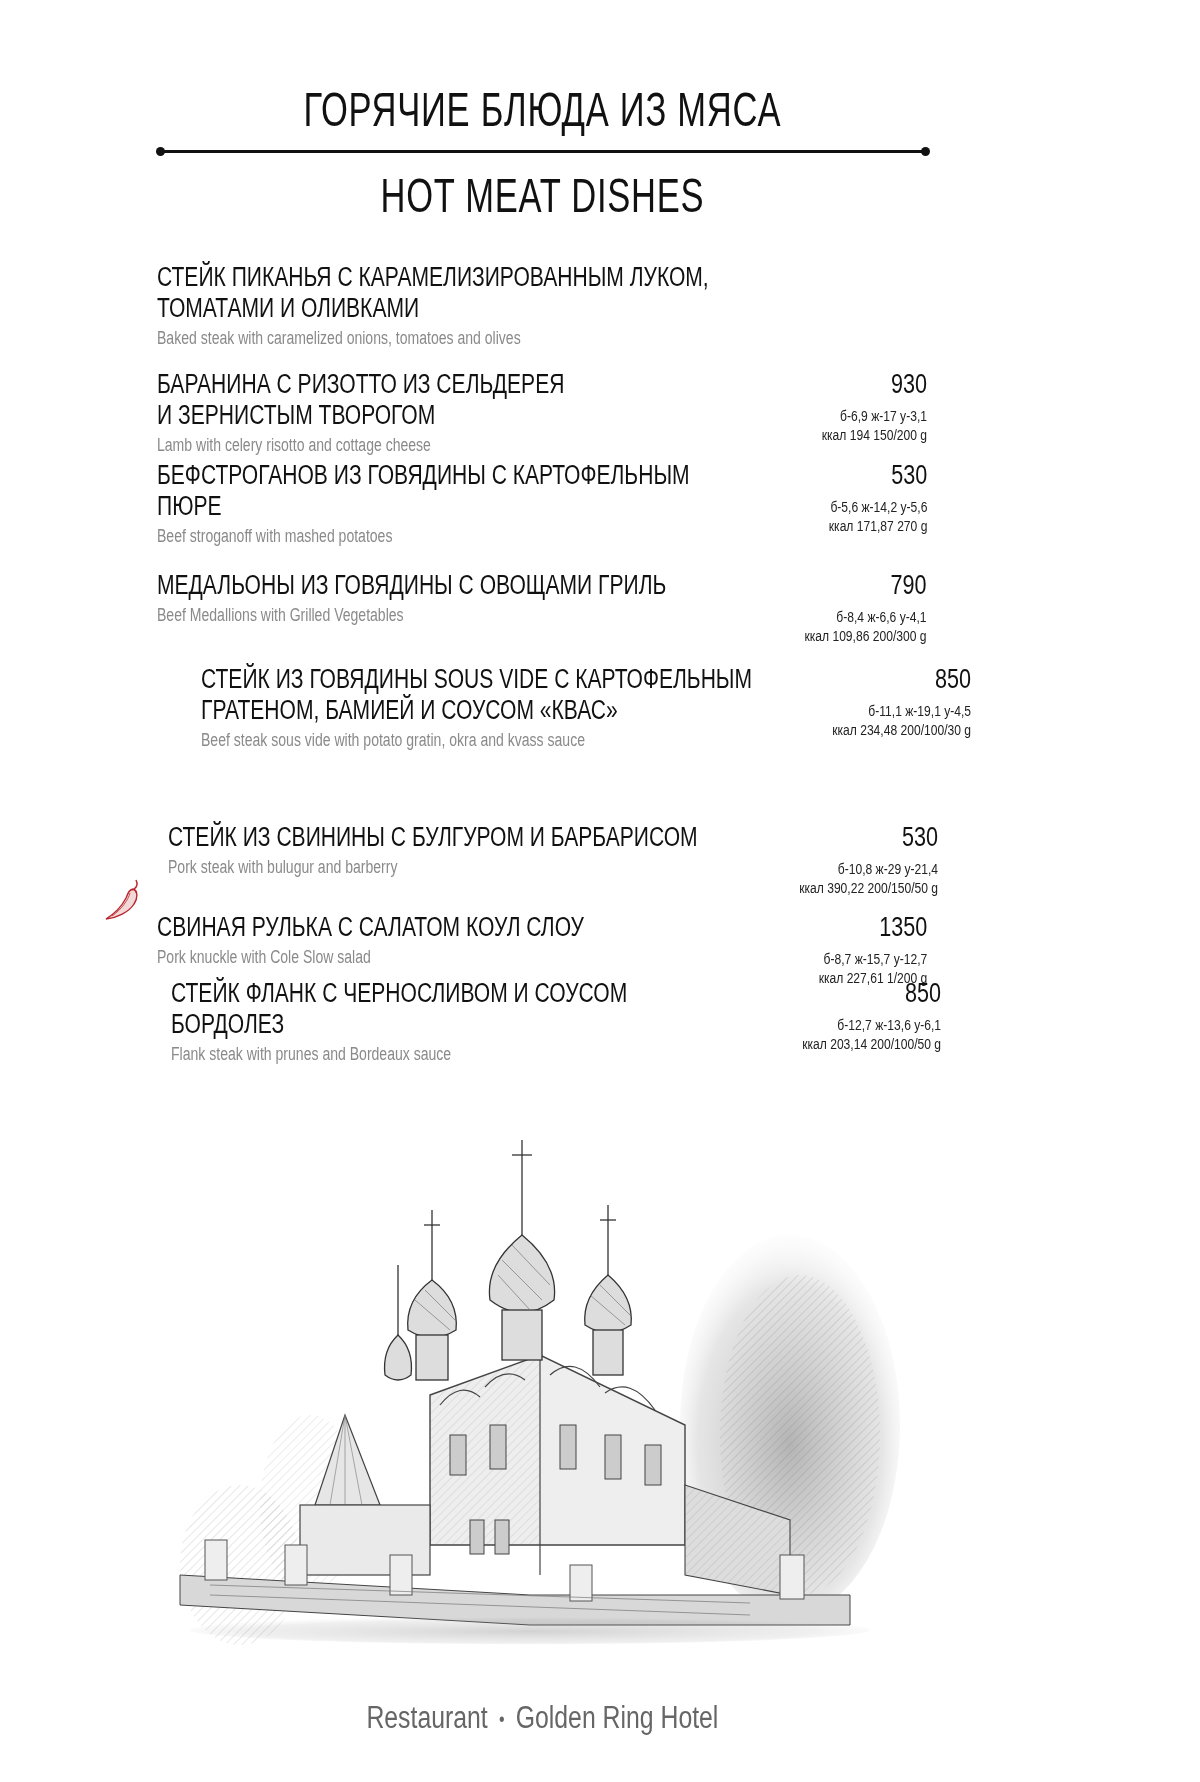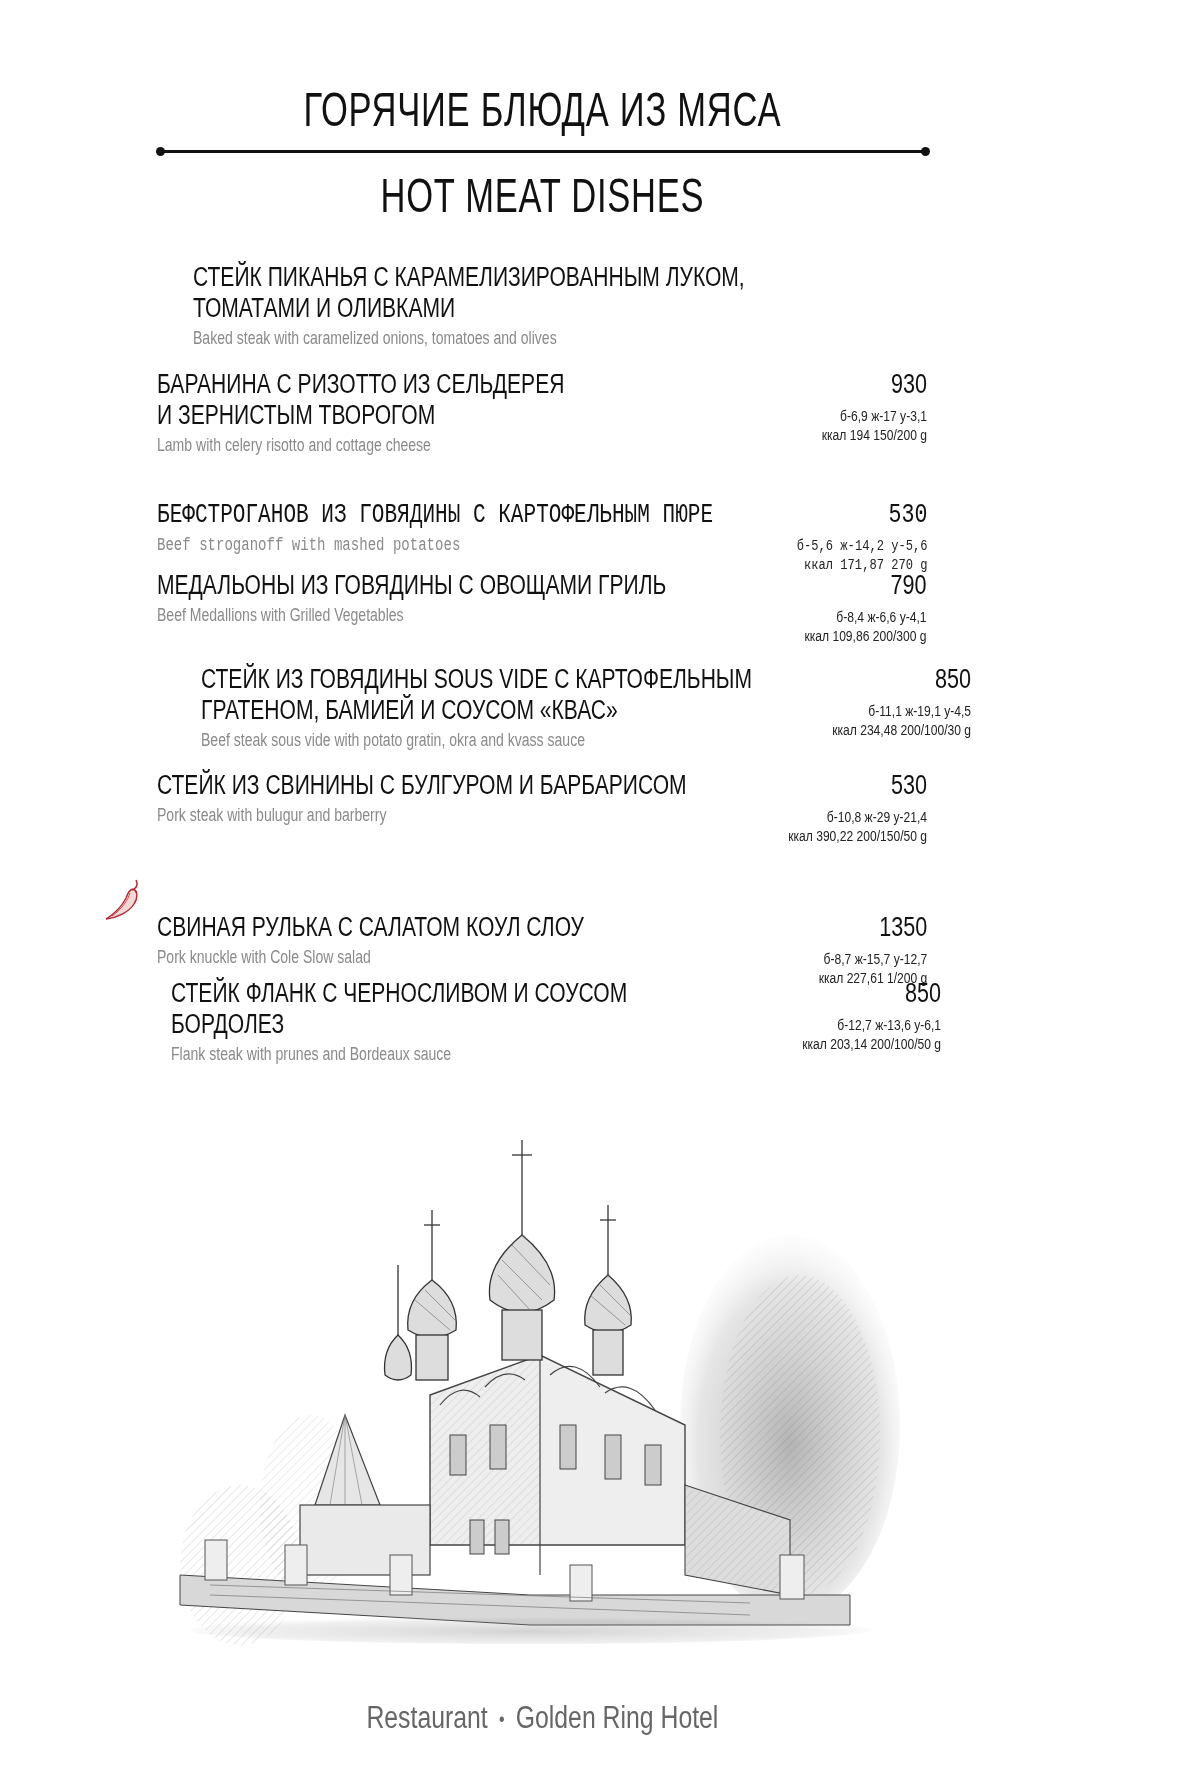--- a/index.html
+++ b/index.html
@@ -23,38 +23,38 @@
 </head>
 <body>
 
 <div class="title-ru">ГОРЯЧИЕ БЛЮДА ИЗ МЯСА</div>
 <div class="rule">
   <span class="dot l"></span>
   <span class="dot r"></span>
 </div>
 <div class="title-en">HOT MEAT DISHES</div>
 
-<div class="dish" style="top:262px;margin-left:36px;">
+<div class="dish" style="top:262px;">
   <div class="name">СТЕЙК ПИКАНЬЯ С КАРАМЕЛИЗИРОВАННЫМ ЛУКОМ,
 ТОМАТАМИ И ОЛИВКАМИ</div>
   <div class="desc">Baked steak with caramelized onions, tomatoes and olives</div>
 </div>
 
 <div class="dish" style="top:369px;">
   <div class="name">БАРАНИНА С РИЗОТТО ИЗ СЕЛЬДЕРЕЯ
 И ЗЕРНИСТЫМ ТВОРОГОМ</div>
   <div class="desc">Lamb with celery risotto and cottage cheese</div>
   <div class="right">
     <div class="price">930</div>
     <div class="nutri">б-6,9  ж-17  у-3,1</div>
     <div class="nutri" style="margin-top:0">ккал 194  150/200 g</div>
   </div>
 </div>
 
-<div class="dish" style="top:500px;font-family:Liberation Mono, monospace;">
+<div class="dish" style="top:460px;">
   <div class="name">БЕФСТРОГАНОВ ИЗ ГОВЯДИНЫ С КАРТОФЕЛЬНЫМ ПЮРЕ</div>
   <div class="desc">Beef stroganoff with mashed potatoes</div>
   <div class="right">
     <div class="price">530</div>
     <div class="nutri">б-5,6  ж-14,2  у-5,6</div>
     <div class="nutri" style="margin-top:0">ккал 171,87   270 g</div>
   </div>
 </div>
 
 <div class="dish" style="top:570px;">
@@ -71,21 +71,21 @@
   <div class="name">СТЕЙК ИЗ ГОВЯДИНЫ SOUS VIDE С КАРТОФЕЛЬНЫМ
 ГРАТЕНОМ, БАМИЕЙ И СОУСОМ «КВАС»</div>
   <div class="desc">Beef steak sous vide with potato gratin, okra and kvass sauce</div>
   <div class="right">
     <div class="price">850</div>
     <div class="nutri">б-11,1  ж-19,1  у-4,5</div>
     <div class="nutri" style="margin-top:0">ккал 234,48  200/100/30 g</div>
   </div>
 </div>
 
-<div class="dish" style="top:770px;">
+<div class="dish" style="top:822px;margin-left:11px;">
   <div class="name">СТЕЙК ИЗ СВИНИНЫ С БУЛГУРОМ И БАРБАРИСОМ</div>
   <div class="desc">Pork steak with bulugur and barberry</div>
   <div class="right">
     <div class="price">530</div>
     <div class="nutri">б-10,8  ж-29  у-21,4</div>
     <div class="nutri" style="margin-top:0">ккал 390,22  200/150/50 g</div>
   </div>
 </div>
 
 <svg class="chili" viewBox="0 0 46 46">

